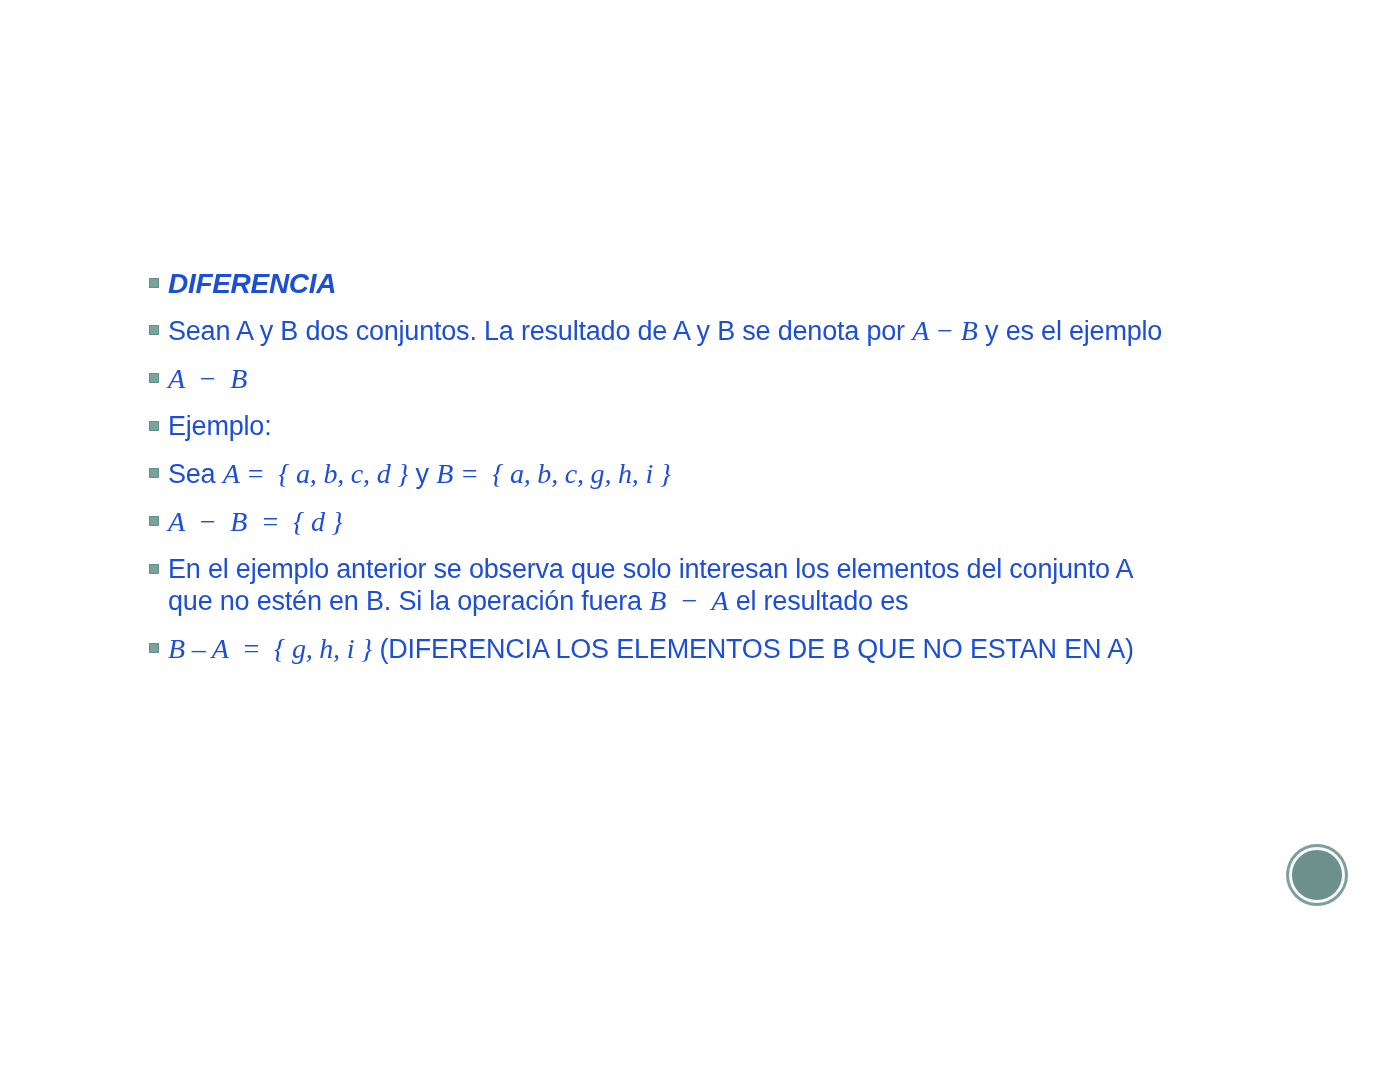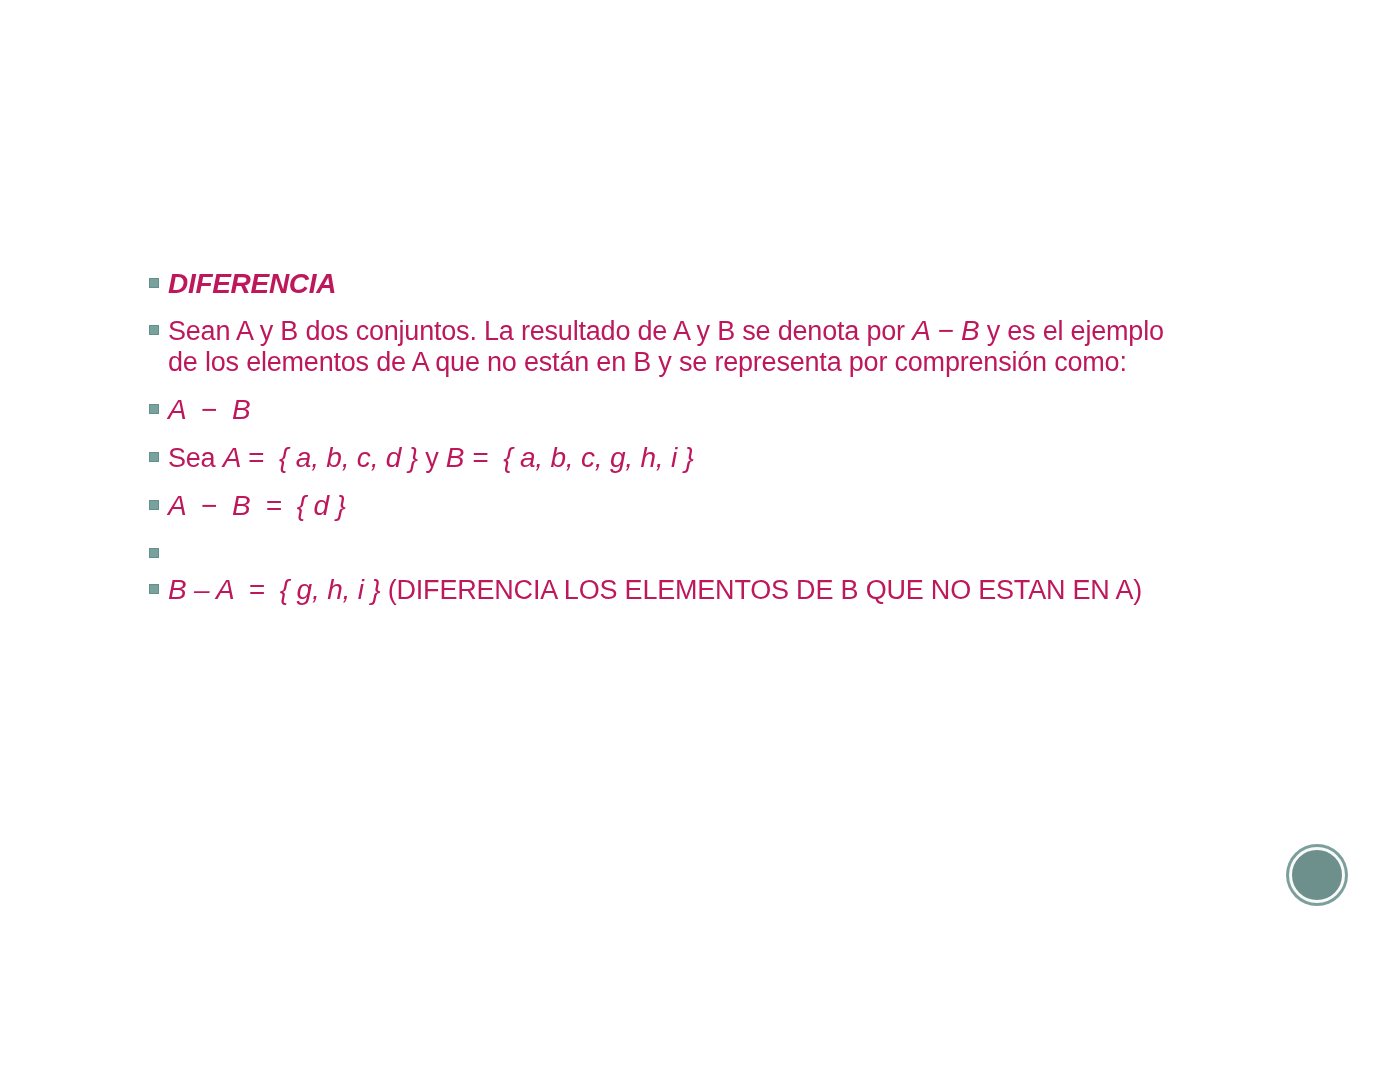--- a/index.html
+++ b/index.html
@@ -47,21 +47,21 @@
     white-space: pre-wrap;
   }
   .row.title .content {
     font-weight: 700;
     font-style: italic;
     font-size: 28px;
     letter-spacing: -0.3px;
   }
   .line { display: block; }
   .math {
-    font-family: Liberation Sans, sans-serif;
+    font-family: Liberation Serif, serif;
     font-style: italic;
     font-size: 28px;
   }
   .decorative-circle {
     position: absolute;
     left: 1286px;
     top: 844px;
     width: 62px;
     height: 62px;
     border-radius: 50%;
@@ -74,44 +74,49 @@
     height: 50px;
     border-radius: 50%;
     background: #6d908c;
     border: 3px solid #f7faf9;
     box-sizing: content-box;
   }
 </style>
 </head>
 <body style="background: rgb(255, 255, 255);">
 
-<div class="slide" style="color: #be185d;">
+<div class="slide" style="color: #1d4ed8;">
   <div class="bullet-list">
       <div class="row title">
         <span class="bullet" style="background: rgb(122, 162, 156); border-color: rgb(98, 144, 138);"></span>
         <div class="content"><div class="line"><span class="plain">DIFERENCIA</span></div></div>
       </div>
       <div class="row">
         <span class="bullet" style="background: rgb(122, 162, 156); border-color: rgb(98, 144, 138);"></span>
-        <div class="content"><div class="line"><span class="plain">Sean A y B dos conjuntos. La resultado de A y B se denota por </span><span class="math">A − B</span><span class="plain"> y es el ejemplo</span></div><div class="line"><span class="plain">de los elementos de A que no están en B y se representa por comprensión como:</span></div></div>
+        <div class="content"><div class="line"><span class="plain">Sean A y B dos conjuntos. La resultado de A y B se denota por </span><span class="math">A − B</span><span class="plain"> y es el ejemplo</span></div></div>
       </div>
       <div class="row">
         <span class="bullet" style="background: rgb(122, 162, 156); border-color: rgb(98, 144, 138);"></span>
         <div class="content"><div class="line"><span class="math">A  −  B</span></div></div>
+      </div>
+      <div class="row">
+        <span class="bullet" style="background: rgb(122, 162, 156); border-color: rgb(98, 144, 138);"></span>
+        <div class="content"><div class="line"><span class="plain">Ejemplo:</span></div></div>
       </div>
       <div class="row">
         <span class="bullet" style="background: rgb(122, 162, 156); border-color: rgb(98, 144, 138);"></span>
         <div class="content"><div class="line"><span class="plain">Sea </span><span class="math">A =  { a, b, c, d }</span><span class="plain"> y </span><span class="math">B =  { a, b, c, g, h, i }</span></div></div>
       </div>
       <div class="row">
         <span class="bullet" style="background: rgb(122, 162, 156); border-color: rgb(98, 144, 138);"></span>
         <div class="content"><div class="line"><span class="math">A  −  B  =  { d }</span></div></div>
       </div>
       <div class="row">
         <span class="bullet" style="background: rgb(122, 162, 156); border-color: rgb(98, 144, 138);"></span>
+        <div class="content"><div class="line"><span class="plain">En el ejemplo anterior se observa que solo interesan los elementos del conjunto A</span></div><div class="line"><span class="plain">que no estén en B. Si la operación fuera </span><span class="math">B  −  A</span><span class="plain"> el resultado es</span></div></div>
       </div>
       <div class="row">
         <span class="bullet" style="background: rgb(122, 162, 156); border-color: rgb(98, 144, 138);"></span>
         <div class="content"><div class="line"><span class="math">B – A  =  { g, h, i }</span><span class="plain"> (DIFERENCIA LOS ELEMENTOS DE B QUE NO ESTAN EN A)</span></div></div>
       </div>
     </div>
   <div class="decorative-circle" style="background: rgb(125, 159, 155);">
     <div class="inner" style="background: rgb(109, 144, 140); border-color: rgb(247, 250, 249);"></div>
   </div>
 </div>

